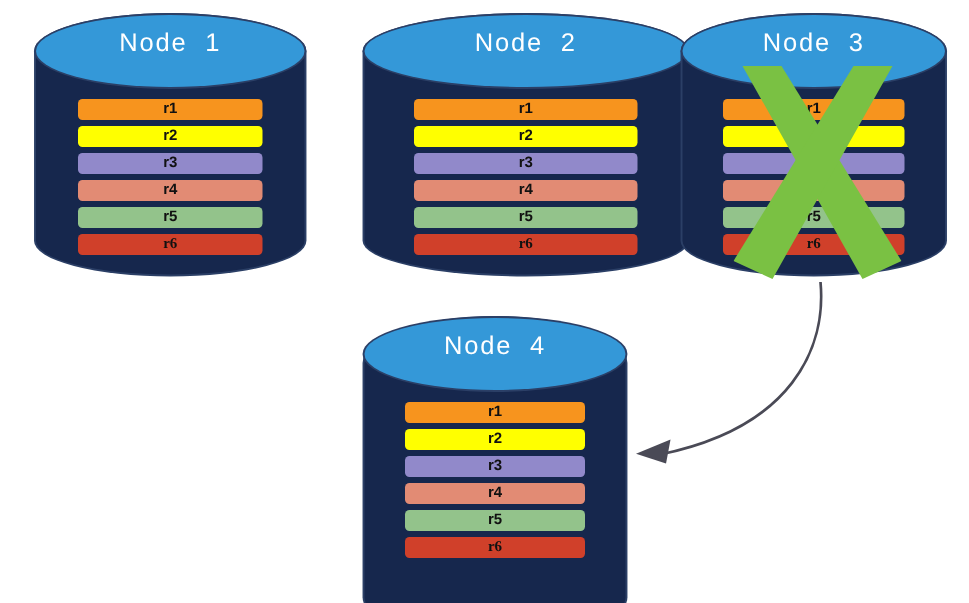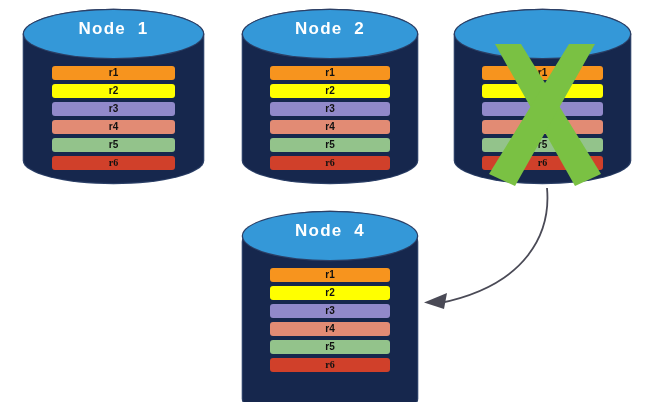--- a/index.html
+++ b/index.html
@@ -47,21 +47,21 @@
     box-shadow: 0 0 0 1.3px #2b3f66;
   }
   .cyl-title {
     position: absolute;
     left: 0;
     top: 9px;
     width: 100%;
     text-align: center;
     color: #ffffff;
     font-size: 17px;
-    font-weight: bold;
+    font-weight: normal;
     letter-spacing: 1.2px;
     white-space: pre;
     font-family: "Liberation Sans", sans-serif;
   }
 
   .rows {
     position: absolute;
     left: 0;
     top: 56px;
     width: 100%;
@@ -108,37 +108,38 @@
     <div class="rows">
       <div class="row-bar" style="background: rgb(247, 148, 30);">r1</div>
       <div class="row-bar" style="background: rgb(255, 255, 0);">r2</div>
       <div class="row-bar" style="background: rgb(145, 137, 202);">r3</div>
       <div class="row-bar" style="background: rgb(226, 139, 116);">r4</div>
       <div class="row-bar" style="background: rgb(147, 195, 139);">r5</div>
       <div class="row-bar" style="background: rgb(208, 64, 42);">r6</div>
     </div>
   </div>
 
-  <div class="node" id="node-2" style="left:243px; top:10px; width:174px; height:173px;">
+  <div class="node" id="node-2" style="left:243px; top:10px; width:174px; height:173px;padding-left:41px;">
     <div class="cyl-body"></div>
     <div class="cyl-top"></div>
     <div class="cyl-title">Node  2</div>
     <div class="rows">
       <div class="row-bar" style="background: rgb(247, 148, 30);">r1</div>
       <div class="row-bar" style="background: rgb(255, 255, 0);">r2</div>
       <div class="row-bar" style="background: rgb(145, 137, 202);">r3</div>
       <div class="row-bar" style="background: rgb(226, 139, 116);">r4</div>
       <div class="row-bar" style="background: rgb(147, 195, 139);">r5</div>
       <div class="row-bar" style="background: rgb(208, 64, 42);">r6</div>
     </div>
   </div>
 
   <div class="node" id="node-3" style="left:455px; top:10px; width:175px; height:173px;">
     <div class="cyl-body"></div>
     <div class="cyl-top"></div>
+    <div class="cyl-title">Node  3</div>
     <div class="rows">
       <div class="row-bar" style="background: rgb(247, 148, 30);">r1</div>
       <div class="row-bar" style="background: rgb(255, 255, 0);">r2</div>
       <div class="row-bar" style="background: rgb(145, 137, 202);">r3</div>
       <div class="row-bar" style="background: rgb(226, 139, 116);">r4</div>
       <div class="row-bar" style="background: rgb(147, 195, 139);">r5</div>
       <div class="row-bar" style="background: rgb(208, 64, 42);">r6</div>
     </div>
   </div>
 

